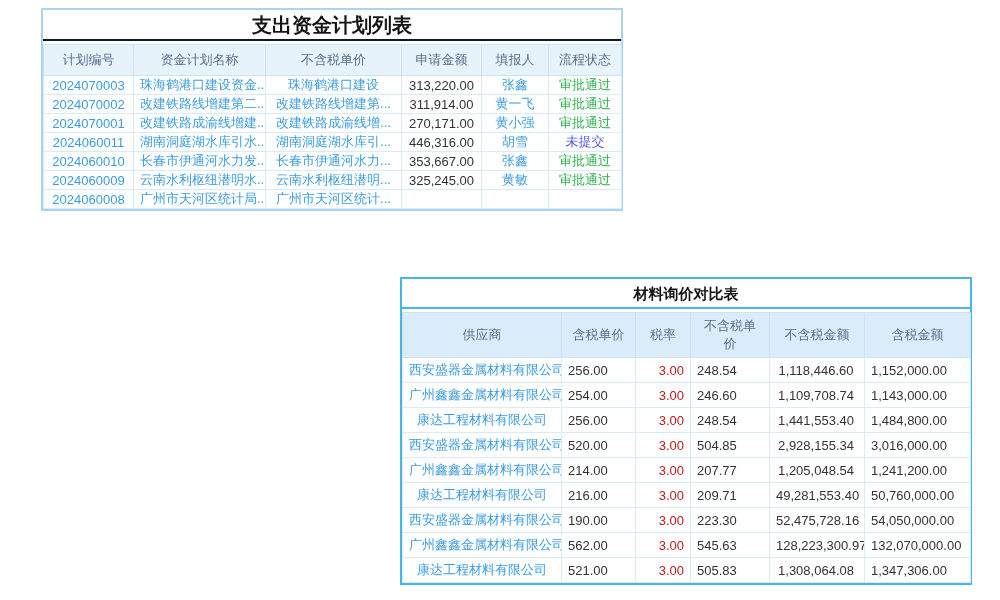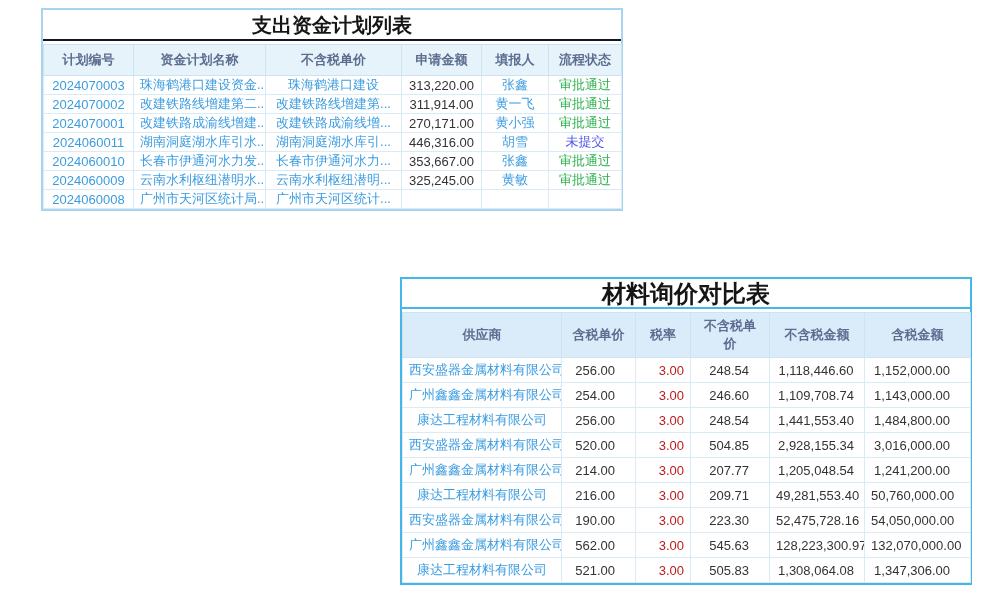--- a/index.html
+++ b/index.html
@@ -6,37 +6,37 @@
   html,body { width:1000px; height:600px; background:#ffffff; overflow:hidden;
               font-family:"Liberation Sans","DejaVu Sans",sans-serif; }
 
   .panel { position:absolute; background:#fff; }
   .panel1 { left:41px; top:8px;  width:582px; border:2px solid #a9d4ee; z-index:1; }
   .panel2 { left:400px; top:277px; width:572px; border:2px solid #46b6e8; z-index:2; }
 
   .panel-title { height:31px; line-height:31px; text-align:center; font-size:20px;
                  font-weight:bold; color:#151515; background:#fff; }
   .panel1 .panel-title { border-bottom:2px solid #0f172a; }
-  .panel2 .panel-title { border-bottom:2px solid #46b6e8; height:30px; line-height:30px; font-size:24px; }
+  .panel2 .panel-title { border-bottom:2px solid #46b6e8; height:30px; line-height:30px; font-size:15px; }
   .spacer { height:3px; background:#fff; }
 
   table { width:100%; border-collapse:collapse; table-layout:fixed; }
-  th { font-weight:bold; color:#5c6d90; font-size:13px; text-align:center;
+  th { font-weight:normal; color:#5c6d90; font-size:13px; text-align:center;
        padding:4px 10px; border:1px solid #cde3f2; }
   td { font-size:13px; white-space:nowrap; overflow:hidden; text-align:center;
        border:1px solid #d9ebf7; padding:0 6px; }
 
   .panel1 th { background:#e7f3fb; height:31px; }
   .panel1 td { height:16px; }
   .panel2 th { background:#daecf9; height:42px; }
   .panel2 td { height:25px; }
 
   .c-link    { color:#3b9ce0; cursor:pointer; }
   .c-amount  { color:#333333; }
-  .c-num     { color:#333333; text-align:right; padding-right:20px; }
+  .c-num     { color:#333333; text-align:left; padding-right:20px; }
   .c-numc    { color:#b91c1c; text-align:right; }
   .c-amt-r   { color:#333333; text-align:center; padding-right:8px; }
   .st-approved    { color:#2eb14e; }
   .st-unsubmitted { color:#4c55e5; }
 </style>
 </head>
 <body>
 
 <div class="panel panel1">
   <div class="panel-title">支出资金计划列表</div>

